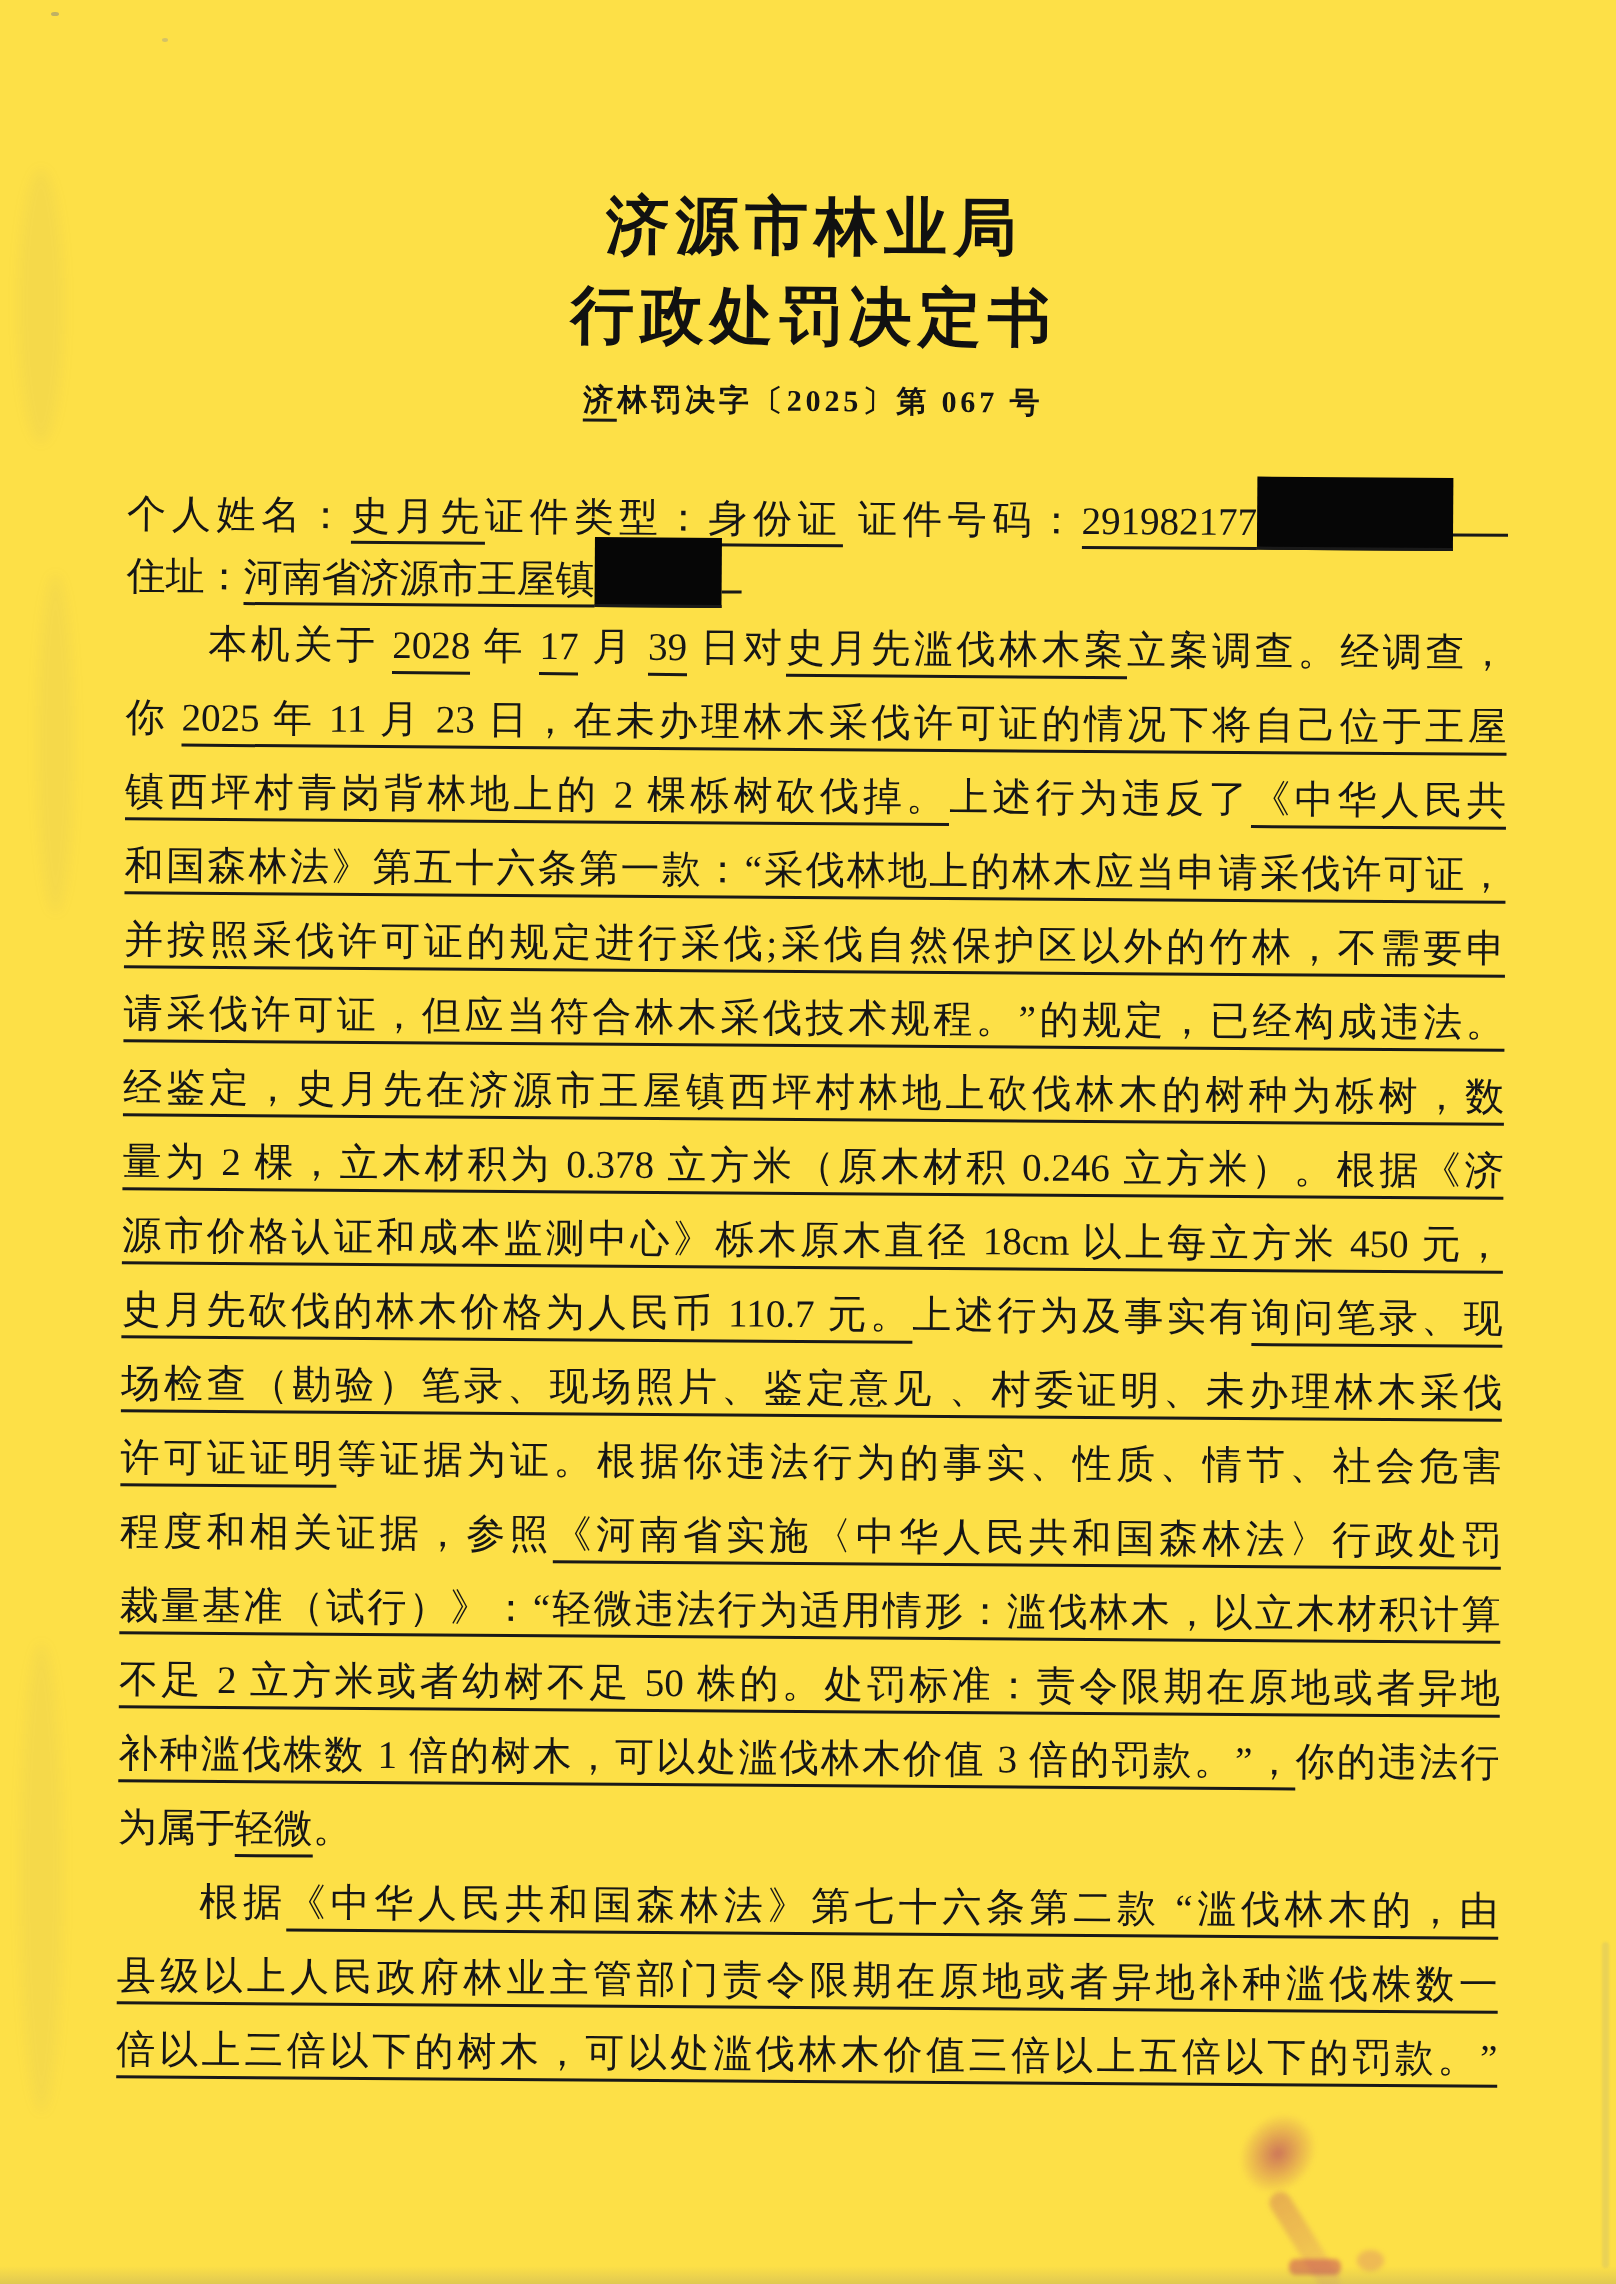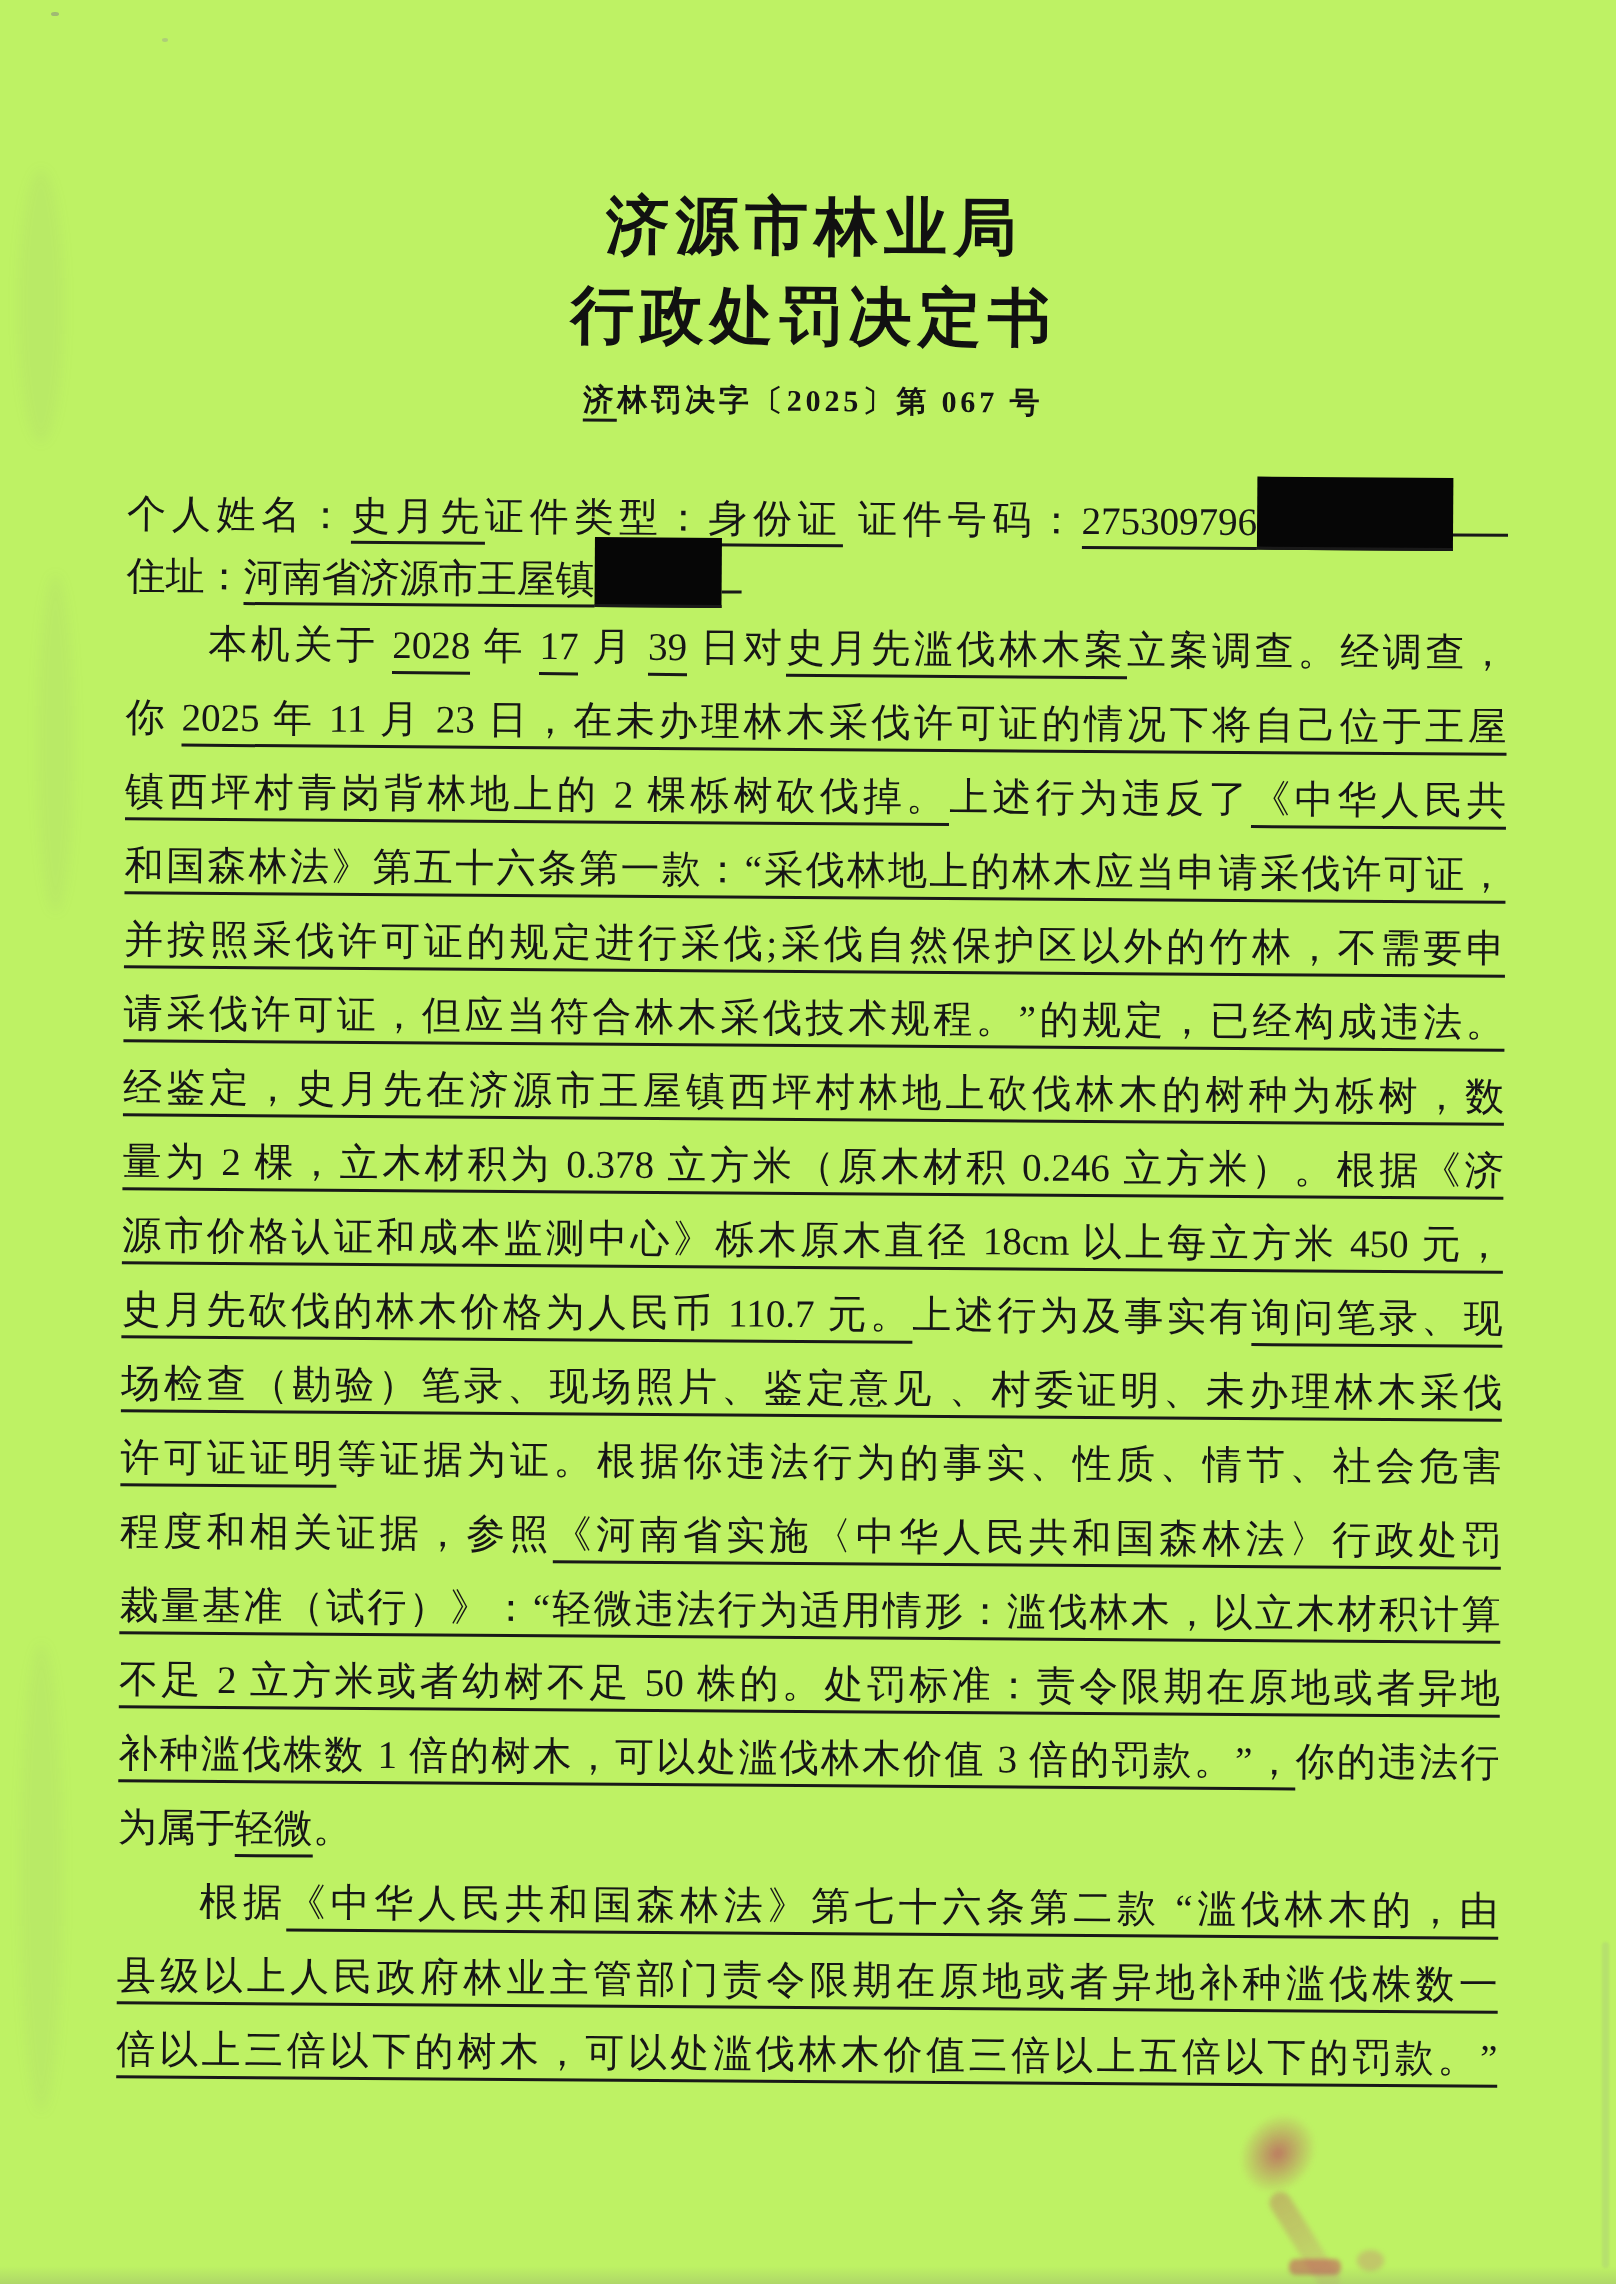--- a/index.html
+++ b/index.html
@@ -6,21 +6,21 @@
   body{
     width:1617px;height:2284px;
     background:#ffffff;
     overflow:hidden;
     font-family:"Liberation Serif","DejaVu Serif",serif;
     color:#161616;
   }
   .page{
     position:relative;
     width:1617px;height:2284px;
-    background:#bef264;
+    background:#fde047;
     overflow:hidden;
   }
   .sheet{
     position:absolute;left:0;top:0;width:1617px;height:2284px;
     transform:rotate(0.4deg);
     transform-origin:808px 1108px;
   }
   .title{
     position:absolute;left:0;width:1617px;
     text-align:center;
@@ -124,21 +124,21 @@
 <div class="page">
   <div class="sheet">
 
     <div class="title title1">济源市林业局</div>
 
     <div class="title title2">行政处罚决定书</div>
 
     <div class="docno" id="docno"><span class="u">济</span><span class="">林罚决字〔2025〕第 067 号</span></div>
 
     <div class="textblock infoblock" id="info">
-        <div class="line info"><span class="">个人姓名：</span><span class="u">史月先</span><span class="">证件类型：</span><span class="u">身份证</span><span class=""> 证件号码：</span><span class="u">275309796</span><span class="redact u" style="width: 196px; height: 65px;"></span><span class="pad u" style="width: 55px;"></span></div>
+        <div class="line info"><span class="">个人姓名：</span><span class="u">史月先</span><span class="">证件类型：</span><span class="u">身份证</span><span class=""> 证件号码：</span><span class="u">291982177</span><span class="redact u" style="width: 196px; height: 65px;"></span><span class="pad u" style="width: 55px;"></span></div>
         <div class="line info short"><span class="">住址：</span><span class="u">河南省济源市王屋镇</span><span class="redact u" style="width: 127px; height: 62px;"></span><span class="pad u" style="width: 19.6px;"></span></div>
       </div>
 
     <div class="textblock bodyblock" id="body-lines">
         <div class="line indent"><span class="">本机关于 </span><span class="u">2028</span><span class=""> 年 </span><span class="u">17</span><span class=""> 月 </span><span class="u">39</span><span class=""> 日对</span><span class="u">史月先滥伐林木案</span><span class="">立案调查。经调查，</span></div>
         <div class="line"><span class="">你 </span><span class="u">2025 年 11 月 23 日，在未办理林木采伐许可证的情况下将自己位于王屋</span></div>
         <div class="line"><span class="u">镇西坪村青岗背林地上的 2 棵栎树砍伐掉。</span><span class="">上述行为违反了</span><span class="u">《中华人民共</span></div>
         <div class="line"><span class="u">和国森林法》第五十六条第一款：“采伐林地上的林木应当申请采伐许可证，</span></div>
         <div class="line"><span class="u">并按照采伐许可证的规定进行采伐;采伐自然保护区以外的竹林，不需要申</span></div>
         <div class="line"><span class="u">请采伐许可证，但应当符合林木采伐技术规程。”的规定，已经构成违法。</span></div>

